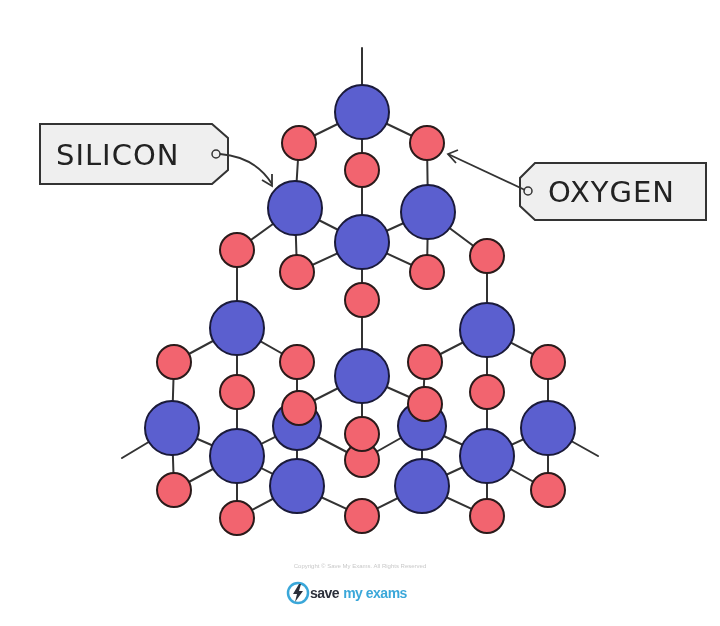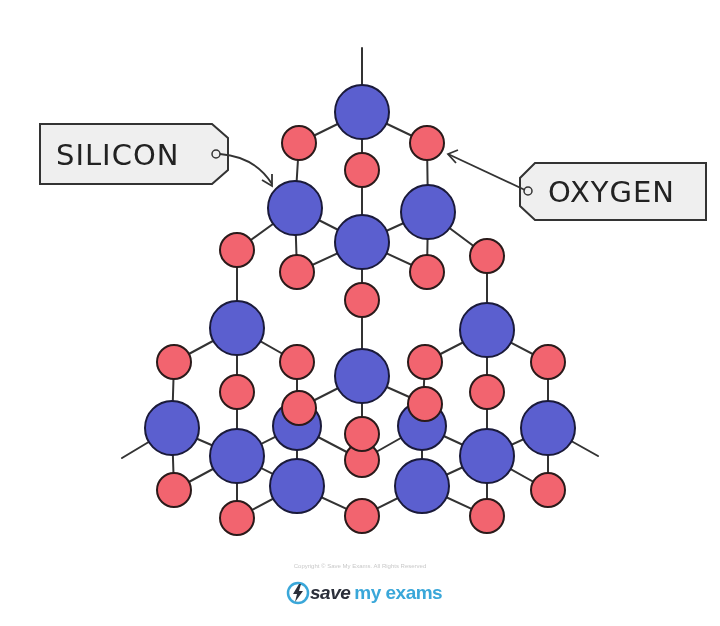--- a/index.html
+++ b/index.html
@@ -1,22 +1,22 @@
 <!DOCTYPE html>
 <html><head>
   <meta charset="utf-8">
   <style>
     html, body { margin: 0; padding: 0; background: #ffffff; }
     body { width: 720px; height: 626px; position: relative; overflow: hidden; font-family: "Liberation Sans", sans-serif; }
     #diagram { position: absolute; left: 0; top: 0; width: 720px; height: 626px; }
     .tag-text { font-family: "DejaVu Sans", sans-serif; font-size: 29px; fill: #222; letter-spacing: 1px; }
     .copyright { position: absolute; left: 0; width: 720px; top: 563px; text-align: center; font-size: 6px; color: #c8c8c8; }
     .logo { position: absolute; left: 286px; top: 580px; height: 26px; display: flex; align-items: center; }
-    .logo-save { font-size: 19px; font-weight: bold; color: #2b2f3a; letter-spacing: -0.5px; font-style: italic; }
-    .logo-rest { font-size: 19px; font-weight: bold; color: #3aa7d9; letter-spacing: -0.5px; margin-left: 4px; }
+    .logo-save { font-size: 14px; font-weight: bold; color: #2b2f3a; letter-spacing: -0.5px; }
+    .logo-rest { font-size: 14px; font-weight: bold; color: #3aa7d9; letter-spacing: -0.5px; margin-left: 4px; }
   </style>
 </head>
 <body>
 
 <svg id="diagram" viewBox="0 0 720 626" xmlns="http://www.w3.org/2000/svg">
 
   <g stroke="#333" stroke-width="2" stroke-linecap="round">
     <line x1="362" y1="48" x2="362" y2="112"></line>
     <line x1="362" y1="112" x2="299" y2="143"></line>
     <line x1="362" y1="112" x2="427" y2="143"></line>

